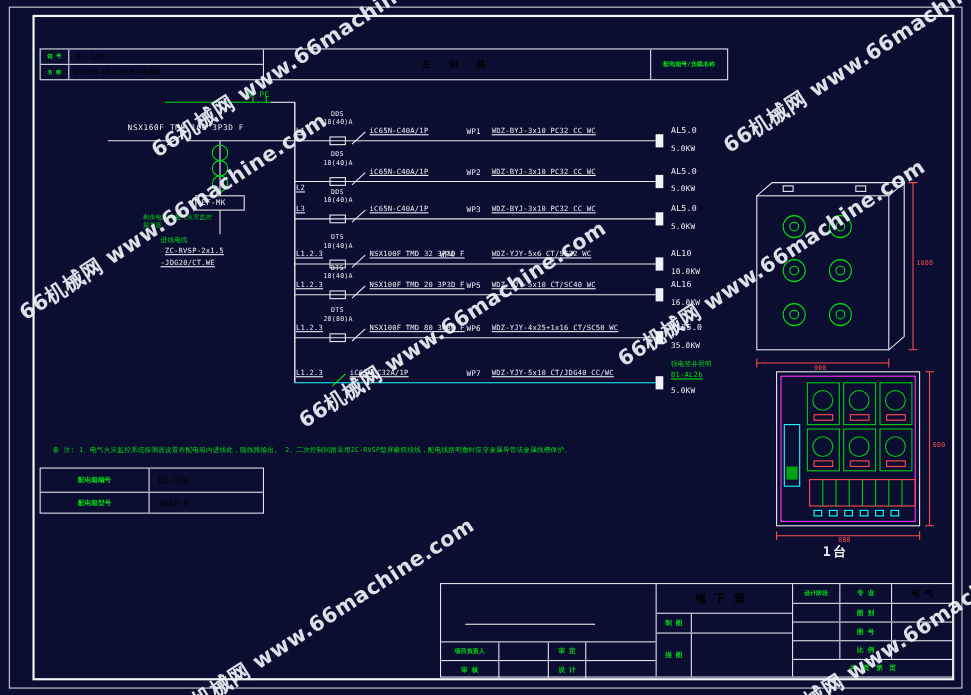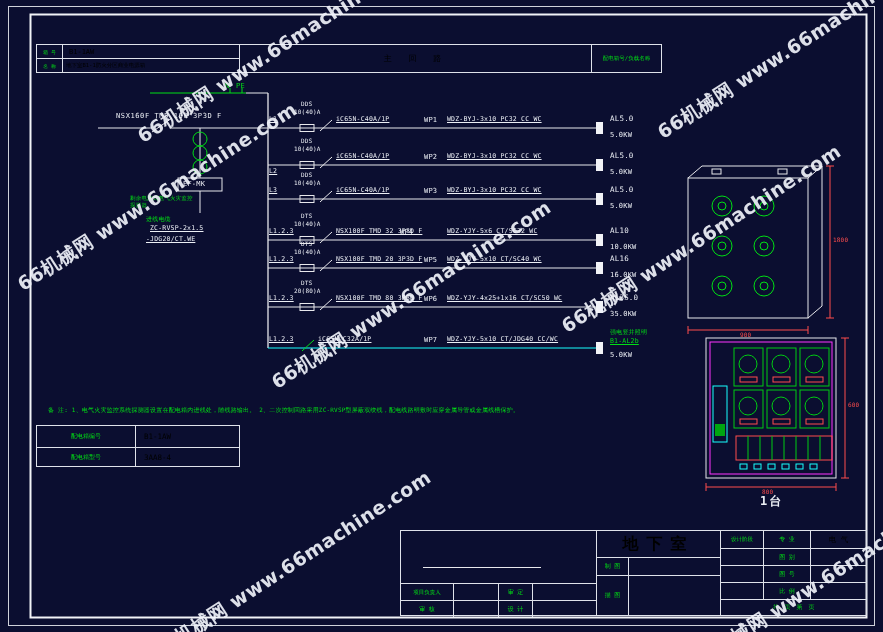--- a/index.html
+++ b/index.html
@@ -5,25 +5,25 @@
   html,body{margin:0;padding:0;background:#0b0e30;}
   .stage{position:relative;width:883px;height:632px;background:#0b0e30;overflow:hidden;
          font-family:"DejaVu Sans Mono","DejaVu Sans","Liberation Sans",sans-serif;}
   svg.layer{position:absolute;left:0;top:0;}
   .t{position:absolute;color:#eceff5;white-space:nowrap;line-height:1.15;letter-spacing:0.2px;}
   .g{color:#00df14;}
   .r{color:#ff4d4d;}
   .b{font-weight:bold;}
   .f5{font-size:5px;}.f55{font-size:5.5px;}.f6{font-size:6px;}.f65{font-size:6.5px;text-decoration:underline;}
   .f7{font-size:7px;}.f75{font-size:7.5px;}.f8{font-size:8px;}.f9{font-size:9px;}
-  .f12{font-size:12px;margin-left:12px;}.f13{font-size:16px;}
+  .f12{font-size:12px;}.f13{font-size:10px;}
   .box{position:absolute;border:1px solid #dfe2ea;box-sizing:border-box;}
   .row{display:flex;box-sizing:border-box;}
   .cell{box-sizing:border-box;display:flex;align-items:center;overflow:hidden;white-space:nowrap;}
-  .cen{justify-content:center;text-align:center;}
+  .cen{justify-content:center;text-align:center;font-weight:bold;}
   .bl{border-left:1px solid #dfe2ea;}.bt{border-top:1px solid #dfe2ea;}
   .br{border-right:1px solid #dfe2ea;}.bb{border-bottom:1px solid #dfe2ea;}
   .wm{position:absolute;width:270px;text-align:center;white-space:nowrap;
       font-family:"DejaVu Sans","Liberation Sans",sans-serif;font-size:19px;font-weight:600;
       color:rgba(240,242,250,0.92);transform:rotate(-33deg);letter-spacing:0.5px;pointer-events:none;}
 </style>
 </head>
 <body>
 
 <div class="stage">

